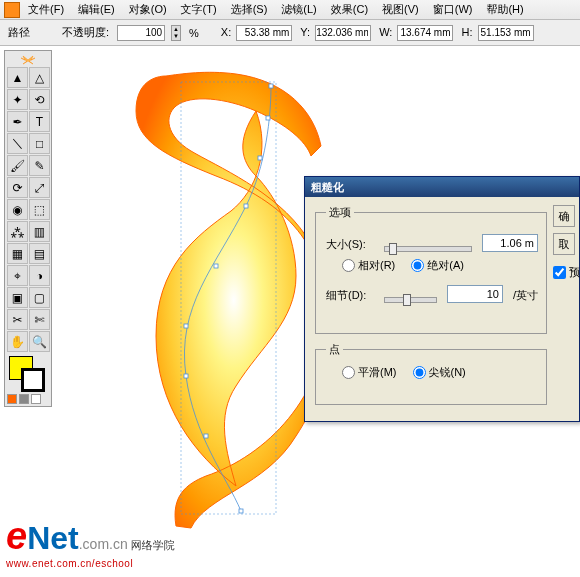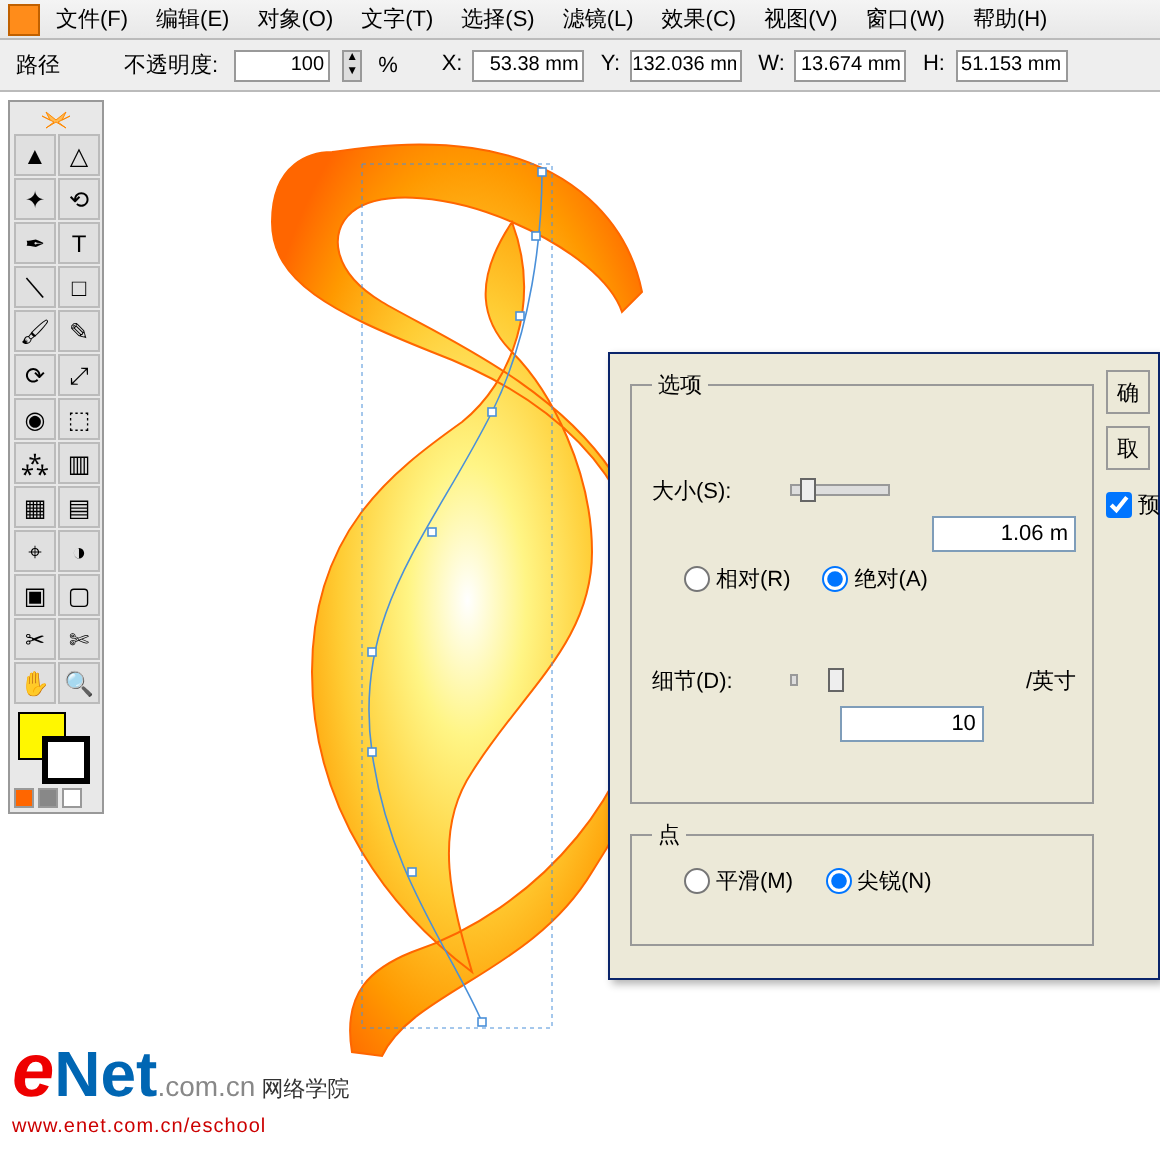--- a/index.html
+++ b/index.html
@@ -30,23 +30,23 @@
 
 .canvas { position: absolute; left: 56px; top: 50px; right: 0; bottom: 0; background: #fff; }
 .artwork { position: absolute; left: 40px; top: 6px; width: 260px; height: 480px; }
 
 .dialog { position: absolute; left: 304px; top: 176px; width: 276px; background: #ece9d8; border: 1px solid #0a246a; box-shadow: 2px 2px 4px rgba(0,0,0,.3); }
 .dialog .titlebar { height: 20px; background: linear-gradient(#3a6ea5,#1f3f73); color: #fff; display: flex; align-items: center; padding: 0 6px; font-size: 11px; font-weight: bold; }
 .dialog .body { padding: 8px 4px 8px 10px; display: flex; gap: 6px; }
 .dialog .left { flex: 1; }
 .dialog fieldset { border: 1px solid #999; padding: 8px 8px 24px 10px; margin-bottom: 8px; }
 .dialog legend { padding: 0 3px; }
-.dialog .row { display: flex; align-items: center; margin: 6px 0; gap: 21px; }
+.dialog .row { display: flex; align-items: flex-end; margin: 6px 0; gap: 10px; }
 .dialog .row .lab { width: 48px; }
-.dialog input[type=text] { width: 72px; height: 18px; border: 1px solid #7f9db9; text-align: right; padding-right: 3px; font-size: 11px; margin-top: 44px; }
+.dialog input[type=text] { width: 56px; height: 18px; border: 1px solid #7f9db9; text-align: right; padding-right: 3px; font-size: 11px; }
 .dialog .radios { display: flex; gap: 16px; margin: 6px 0 0 16px; }
 .dialog .radios label { display: flex; align-items: center; gap: 3px; }
 .dialog .btns { display: flex; flex-direction: column; gap: 6px; width: 22px; }
 .dialog .btns button { height: 22px; border: 1px solid #999; background: #ece9d8; font-size: 11px; }
 .dialog .chk { display: flex; align-items: center; gap: 3px; margin-top: 4px; }
 
 .watermark { position: absolute; left: 6px; bottom: 8px; font-family: Arial, sans-serif; }
 .watermark .e { font-size: 38px; font-weight: bold; font-style: italic; color: #e00; }
 .watermark .net { font-size: 32px; font-weight: bold; color: #0066b3; text-align: right; }
 .watermark .com { font-size: 14px; color: #888; }
@@ -186,20 +186,23 @@
       <rect x="88" y="318" width="4" height="4"></rect>
       <rect x="108" y="378" width="4" height="4"></rect>
       <rect x="143" y="453" width="4" height="4"></rect>
     </g>
 
     <rect x="85" y="26" width="95" height="432" fill="none" stroke="#4a90d9" stroke-width="0.5" stroke-dasharray="2 2"></rect>
   </svg>
 </div>
 
 <div class="dialog">
+  <div class="titlebar">
+    <span>粗糙化</span>
+  </div>
   <div class="body">
     <div class="left">
       <fieldset>
         <legend>选项</legend>
         <div class="row">
           <span class="lab">大小(S):</span>
           <div style="flex:1;height:6px;background:#ddd;border:1px solid #999;position:relative">
             <div style="position:absolute;left:4px;top:-4px;width:8px;height:12px;background:#eee;border:1px solid #666"></div>
           </div>
           <input type="text" value="1.06 m" style="">

